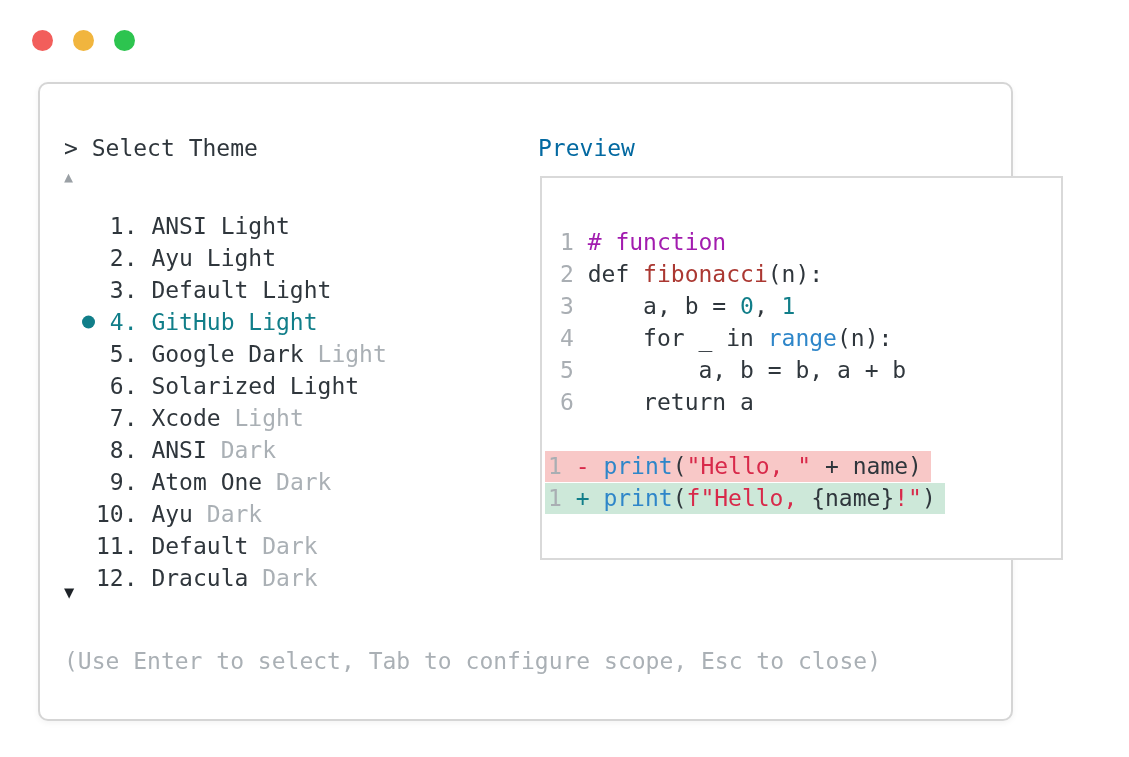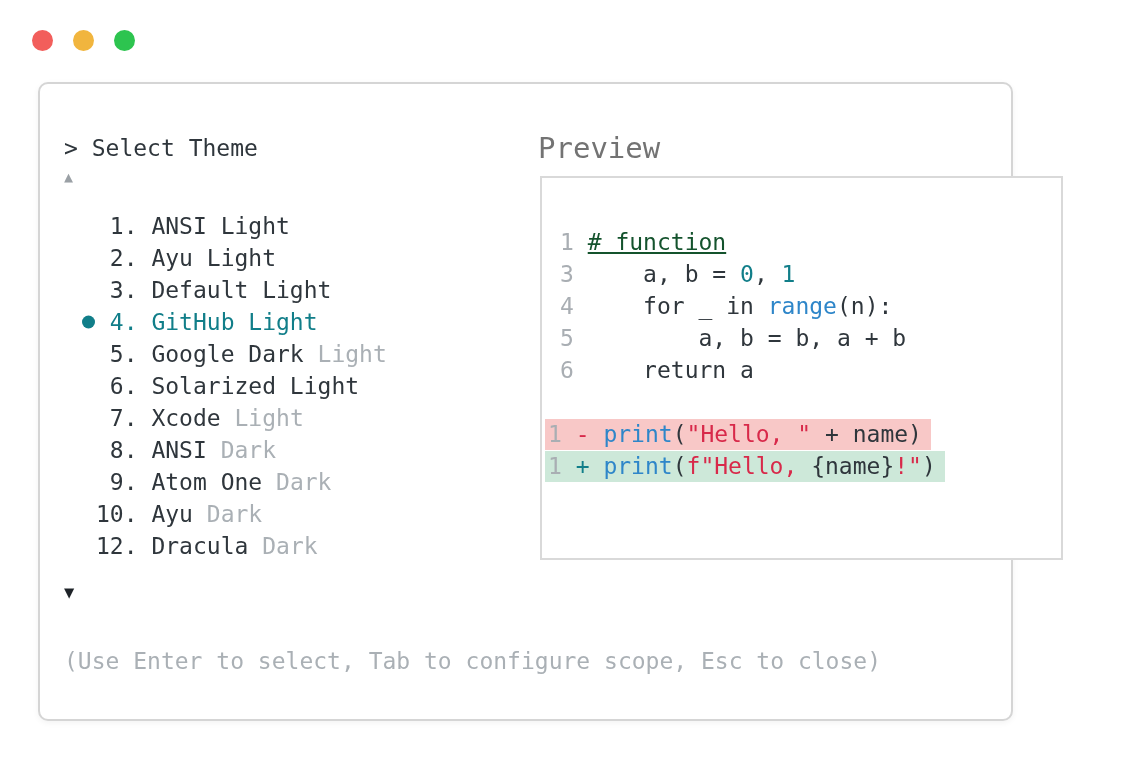--- a/index.html
+++ b/index.html
@@ -26,21 +26,21 @@
     padding:0 0 0 20px;font-size:23px;line-height:32px;color:#2f363c;
   }
   ul.theme-list li{position:relative;white-space:pre;cursor:pointer;}
   .num{display:inline-block;width:3ch;text-align:right;}
   .sfx{color:#aab0b5;}
   li.selected{color:#117e89;}
   .dot{display:none;position:absolute;left:-14px;top:50%;transform:translateY(-50%);
        width:13px;height:13px;border-radius:50%;background:#117e89;}
   li.selected .dot{display:block;}
   
-  .preview-label{position:absolute;left:498px;top:48px;font-size:29px;line-height:32px;color:#737373;}
+  .preview-label{position:absolute;left:498px;top:48px;font-size:23px;line-height:32px;color:#0369a1;}
   .preview-box{
     position:absolute;left:500px;top:92px;width:523px;height:384px;
     box-sizing:border-box;border:2px solid #d9d9d9;background:#fff;
   }
   .code{margin:48px 0 0 18px;font-size:23px;line-height:32px;}
   .cl{white-space:pre;color:#2f363c;}
   .ln{color:#a9aeb3;}
   .diff{width:fit-content;line-height:31px;margin-left:-15px;padding:0 9px 0 3px;}
   .diff.removed{margin-top:33px;}
   .diff.added{margin-top:1px;}
@@ -66,30 +66,32 @@
       <li><span class="num">1.</span> <span class="nm">ANSI Light</span></li>
       <li><span class="num">2.</span> <span class="nm">Ayu Light</span></li>
       <li><span class="num">3.</span> <span class="nm">Default Light</span></li>
       <li class="selected"><span class="dot"></span><span class="num">4.</span> <span class="nm">GitHub Light</span></li>
       <li><span class="num">5.</span> <span class="nm">Google Dark</span> <span class="sfx">Light</span></li>
       <li><span class="num">6.</span> <span class="nm">Solarized Light</span></li>
       <li><span class="num">7.</span> <span class="nm">Xcode</span> <span class="sfx">Light</span></li>
       <li><span class="num">8.</span> <span class="nm">ANSI</span> <span class="sfx">Dark</span></li>
       <li><span class="num">9.</span> <span class="nm">Atom One</span> <span class="sfx">Dark</span></li>
       <li><span class="num">10.</span> <span class="nm">Ayu</span> <span class="sfx">Dark</span></li>
+      <li><span class="num">11.</span> <span class="nm">Default</span> <span class="sfx">Dark</span></li>
       <li><span class="num">12.</span> <span class="nm">Dracula</span> <span class="sfx">Dark</span></li>
     </ul>
 
   <div class="scroll-down">▼</div>
 
   <div class="preview-label">Preview</div>
 
   <div class="preview-box">
     <div class="code">
-        <div class="cl"><span class="ln">1</span> <span style="color: #14532d; text-decoration: underline;"># function</span></div>
+        <div class="cl"><span class="ln">1</span> <span style="color: #a21caf;"># function</span></div>
+        <div class="cl"><span class="ln">2</span> <span style="color: rgb(47, 54, 60);">def </span><span style="color: rgb(171, 56, 50);">fibonacci</span><span style="color: rgb(47, 54, 60);">(n):</span></div>
         <div class="cl"><span class="ln">3</span> <span style="color: rgb(47, 54, 60);">    a, b = </span><span style="color: rgb(17, 126, 137);">0</span><span style="color: rgb(47, 54, 60);">, </span><span style="color: rgb(17, 126, 137);">1</span></div>
         <div class="cl"><span class="ln">4</span> <span style="color: rgb(47, 54, 60);">    for _ in </span><span style="color: rgb(46, 134, 201);">range</span><span style="color: rgb(47, 54, 60);">(n):</span></div>
         <div class="cl"><span class="ln">5</span> <span style="color: rgb(47, 54, 60);">        a, b = b, a + b</span></div>
         <div class="cl"><span class="ln">6</span> <span style="color: rgb(47, 54, 60);">    return a</span></div>
         <div class="cl diff removed" style="background: rgb(248, 200, 199);"><span class="ln">1</span> <span style="color: rgb(216, 41, 74);">- </span><span style="color: rgb(46, 134, 201);">print</span><span style="color: rgb(47, 54, 60);">(</span><span style="color: rgb(216, 41, 74);">"Hello, "</span><span style="color: rgb(47, 54, 60);"> + name</span><span style="color: rgb(47, 54, 60);">)</span></div>
         <div class="cl diff added" style="background: rgb(205, 232, 217);"><span class="ln">1</span> <span style="color: rgb(17, 126, 137);">+ </span><span style="color: rgb(46, 134, 201);">print</span><span style="color: rgb(47, 54, 60);">(</span><span style="color: rgb(216, 41, 74);">f"Hello, </span><span style="color: rgb(47, 54, 60);">{name}</span><span style="color: rgb(216, 41, 74);">!"</span><span style="color: rgb(47, 54, 60);">)</span></div>
       </div>
   </div>
 
   <div class="help">(Use Enter to select, Tab to configure scope, Esc to close)</div>

